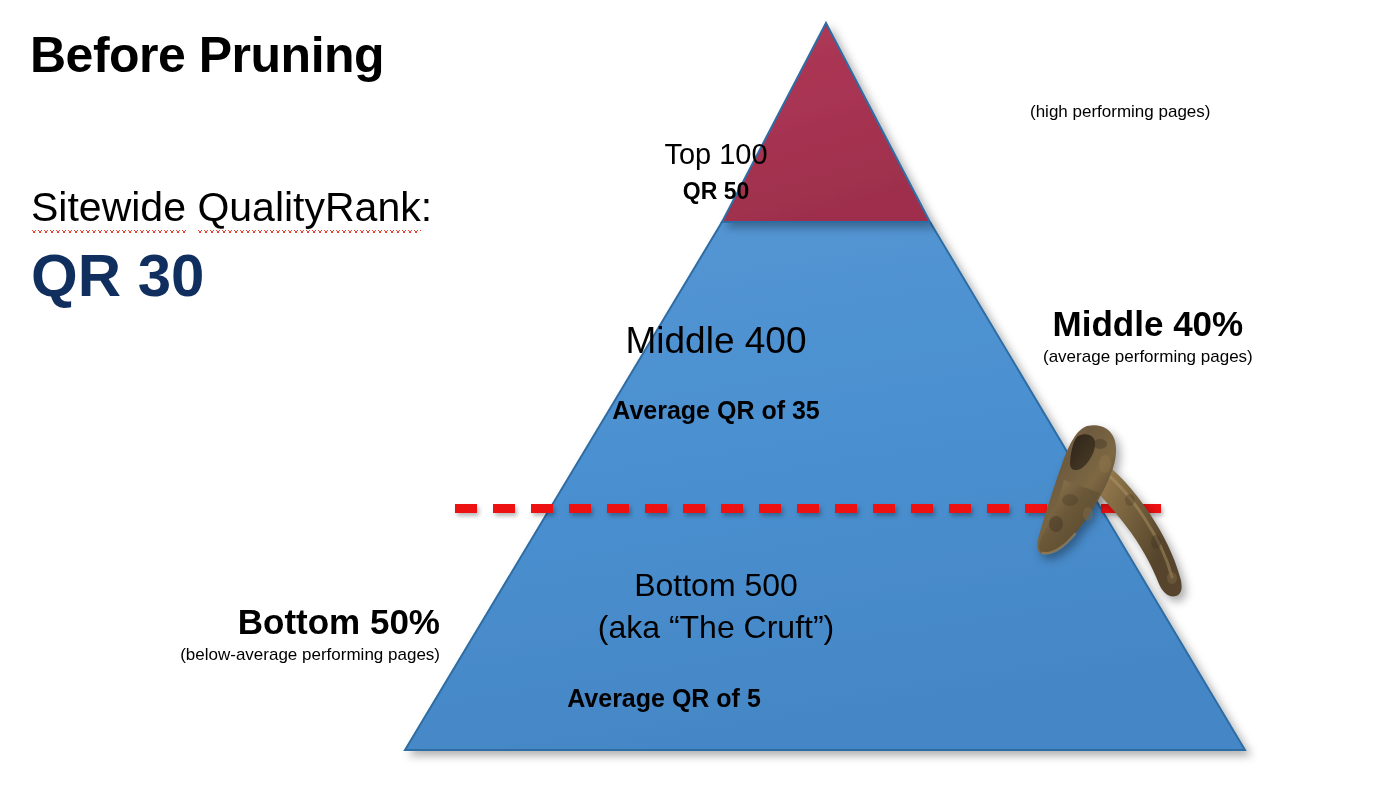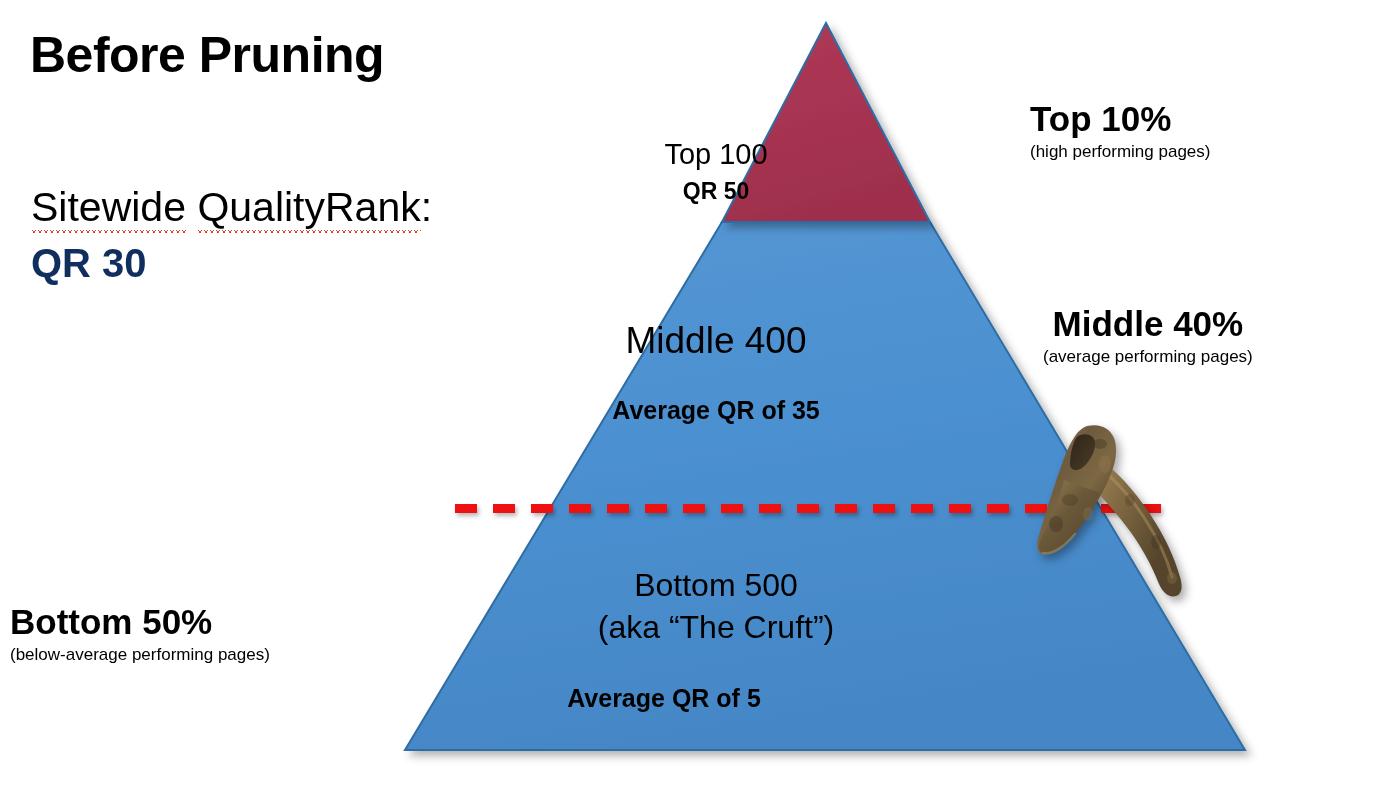--- a/index.html
+++ b/index.html
@@ -45,21 +45,21 @@
     background-size: 6px 3px;
     background-image:
       linear-gradient(45deg, transparent 35%, #e8402a 35%, #e8402a 55%, transparent 55%),
       linear-gradient(-45deg, transparent 35%, #e8402a 35%, #e8402a 55%, transparent 55%);
     padding-bottom: 4px;
   }
   #sitewide-qr-value {
     position: absolute;
     left: 31px;
     top: 241px;
-    font-size: 40px;
+    font-size: 60px;
     font-weight: bold;
     color: #112F5E;
     letter-spacing: 0px;
     white-space: nowrap;
   }
 
   
   #pyramid-group {
     position: absolute;
     left: 0;
@@ -146,21 +146,21 @@
   #callout-middle {
     left: 1043px;
     top: 304px;
     text-align: center;
   }
   #callout-middle .callout-sub { margin-top: 3px; }
   #callout-bottom {
     left: 10px;
     top: 602px;
     width: 430px;
-    text-align: left;
+    text-align: right;
   }
   #callout-bottom .callout-sub { margin-top: 3px; }
 
   
   #pruning-line {
     position: absolute;
     left: 455px;
     top: 504px;
     width: 722px;
     height: 9px;
@@ -281,21 +281,20 @@
       <ellipse cx="58" cy="100" rx="5" ry="7" fill="#8A7149"></ellipse>
       <ellipse cx="100" cy="86" rx="5" ry="6" fill="#4E3F29"></ellipse>
       <ellipse cx="126" cy="128" rx="5" ry="7" fill="#3F3322"></ellipse>
       <ellipse cx="142" cy="164" rx="5" ry="6" fill="#8A7149"></ellipse>
     </g>
 
     <path d="M 13,139 C 22,141 34,133 45,120" stroke="#AF9468" stroke-width="2.5" fill="none" opacity="0.5" stroke-linecap="round"></path>
   </svg>
 
   <div class="callout" id="callout-top">
-    <span class="callout-head">Top 10%</span>
     <span class="callout-sub">(high performing pages)</span>
   </div>
 
   <div class="callout" id="callout-middle">
     <span class="callout-head">Middle 40%</span>
     <span class="callout-sub">(average performing pages)</span>
   </div>
 
   <div class="callout" id="callout-bottom">
     <span class="callout-head">Bottom 50%</span>

